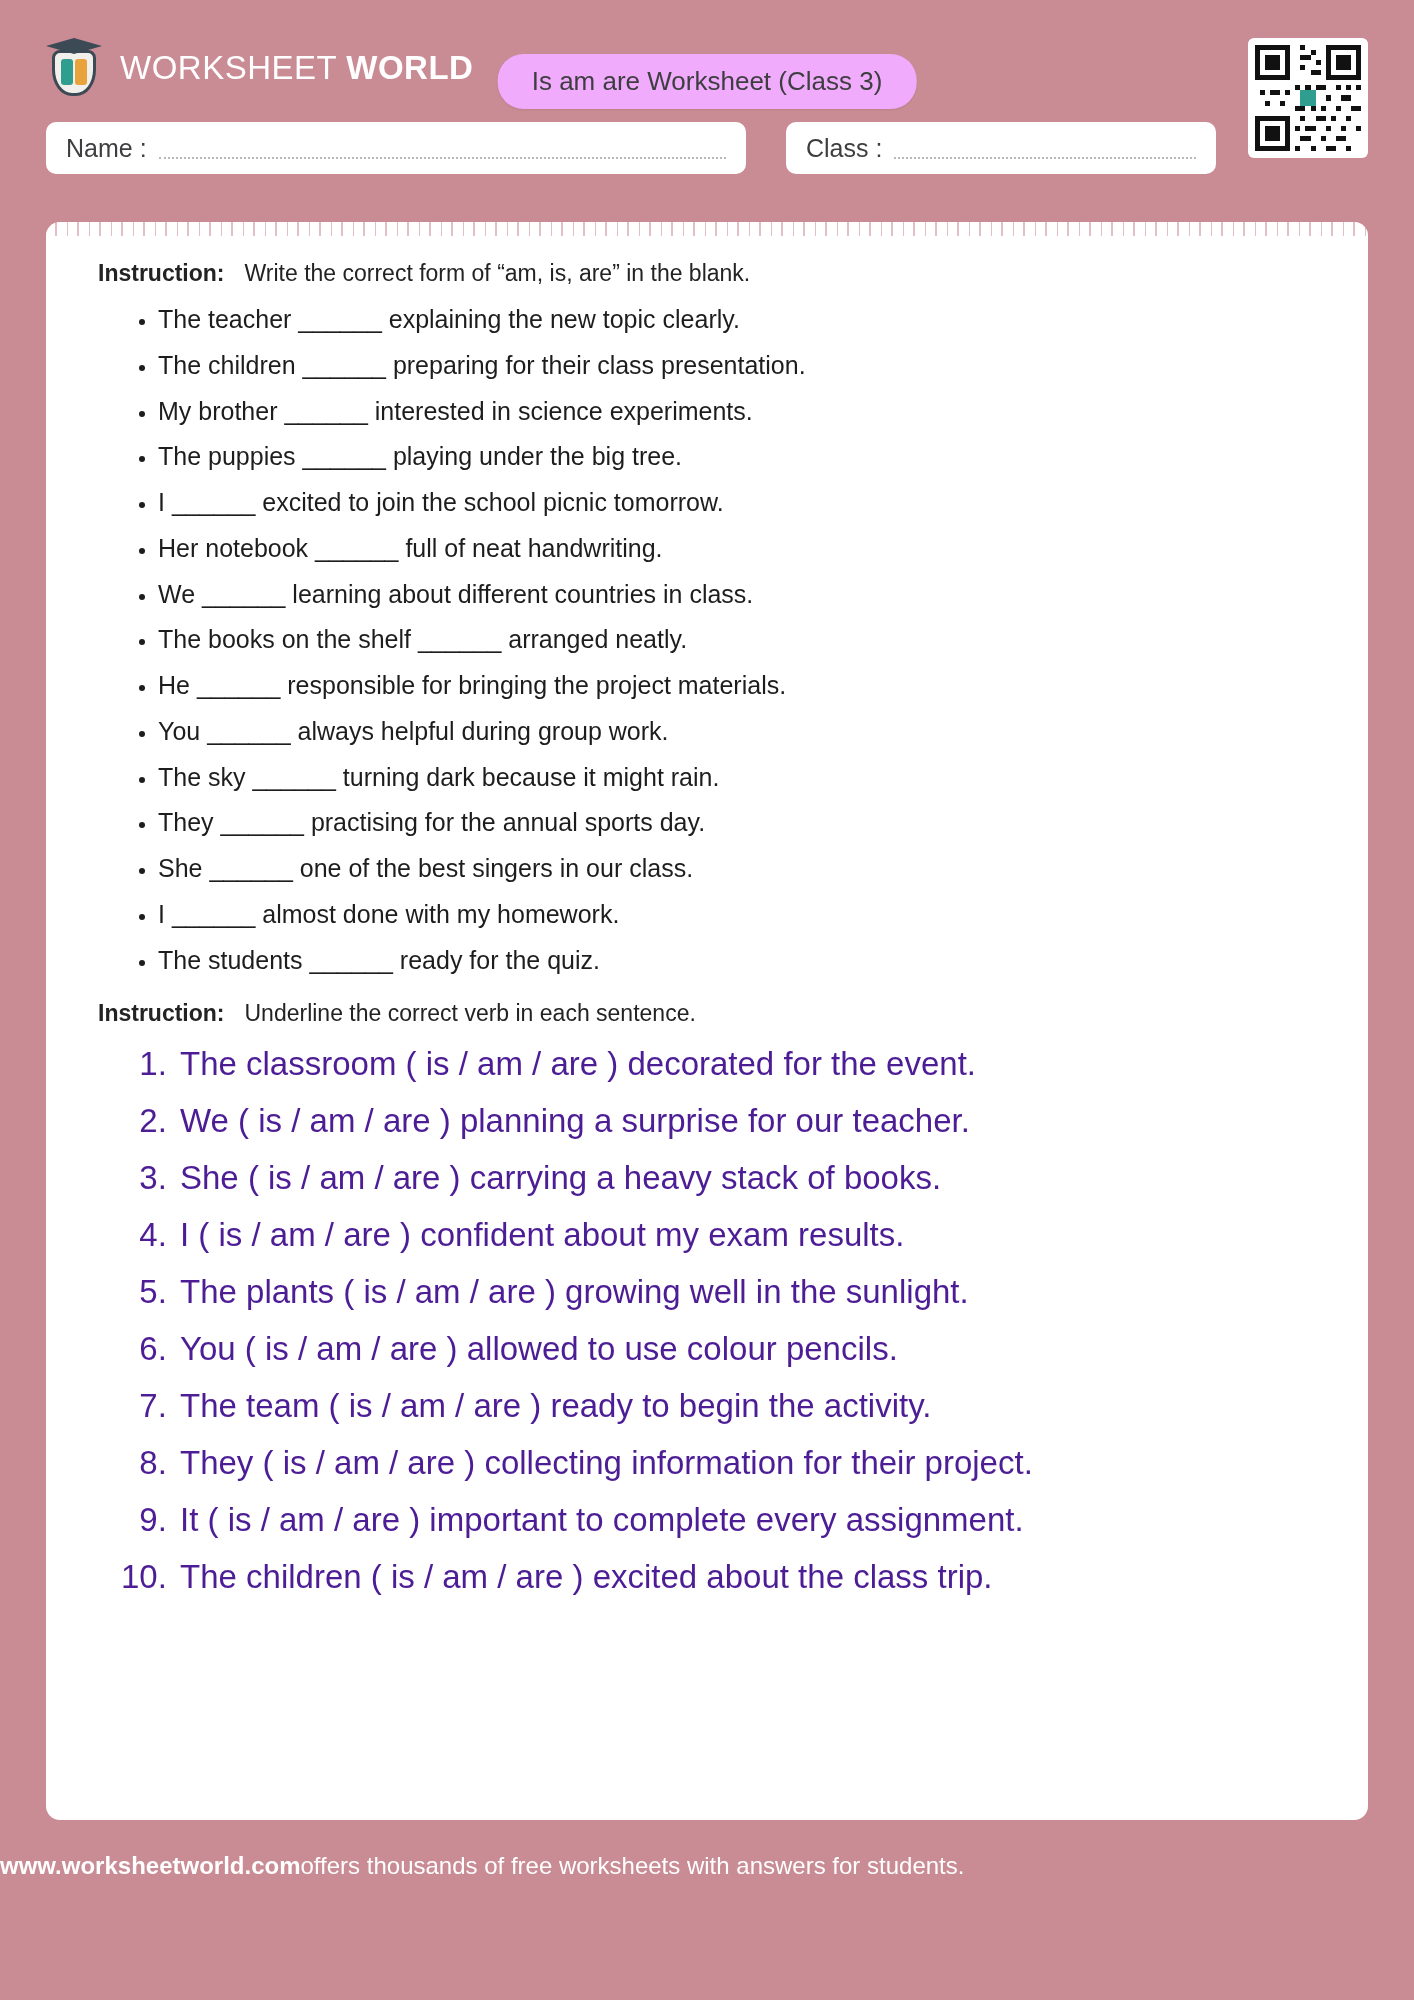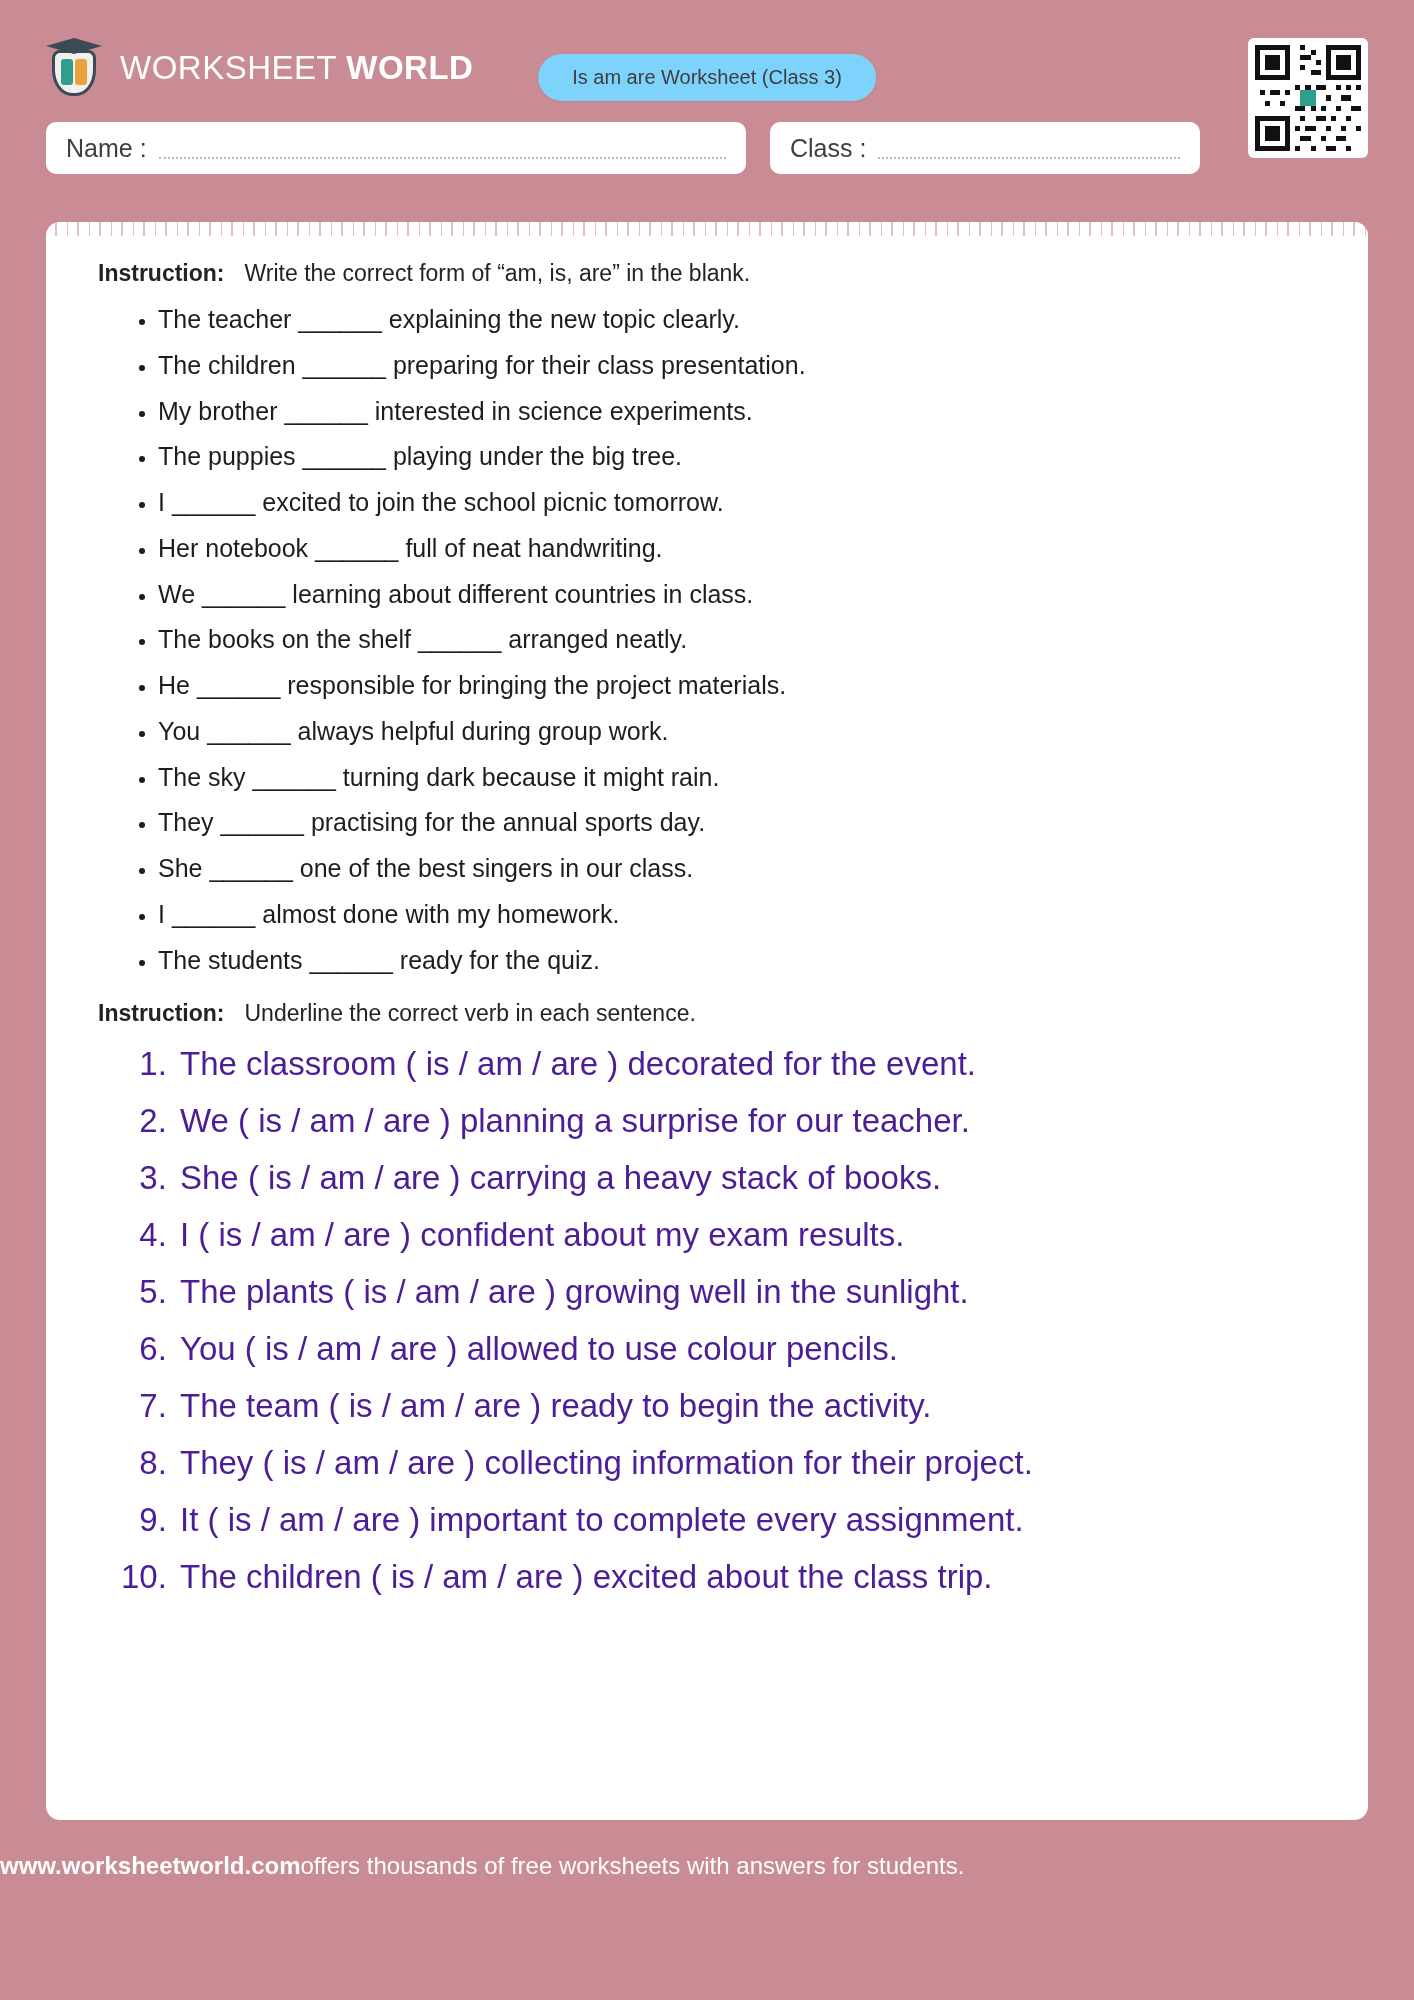--- a/index.html
+++ b/index.html
@@ -73,44 +73,44 @@
     color: #ffffff;
     font-weight: 400;
   }
   .brand-text b { font-weight: 800; }
 
   .title-pill {
     position: absolute;
     left: 50%;
     transform: translateX(-50%);
     top: 54px;
-    background: #7dd3fc;
+    background: #f0abfc;
     border-radius: 26px;
     padding: 12px 34px;
-    font-size: 20px;
+    font-size: 26px;
     color: #3e3e40;
     white-space: nowrap;
     box-shadow: 0 1px 2px rgba(0,0,0,.08);
   }
 
   .qr {
     position: absolute;
     right: 46px;
     top: 38px;
     width: 120px;
     height: 120px;
     background: #ffffff;
     border-radius: 6px;
     padding: 7px;
   }
   .qr svg { display: block; }
 
   .fields {
     display: flex;
-    gap: 24px;
+    gap: 40px;
     margin-top: 16px;
   }
   .field {
     background: #ffffff;
     border-radius: 10px;
     height: 52px;
     display: flex;
     align-items: center;
     padding: 0 20px;
     font-size: 25px;

